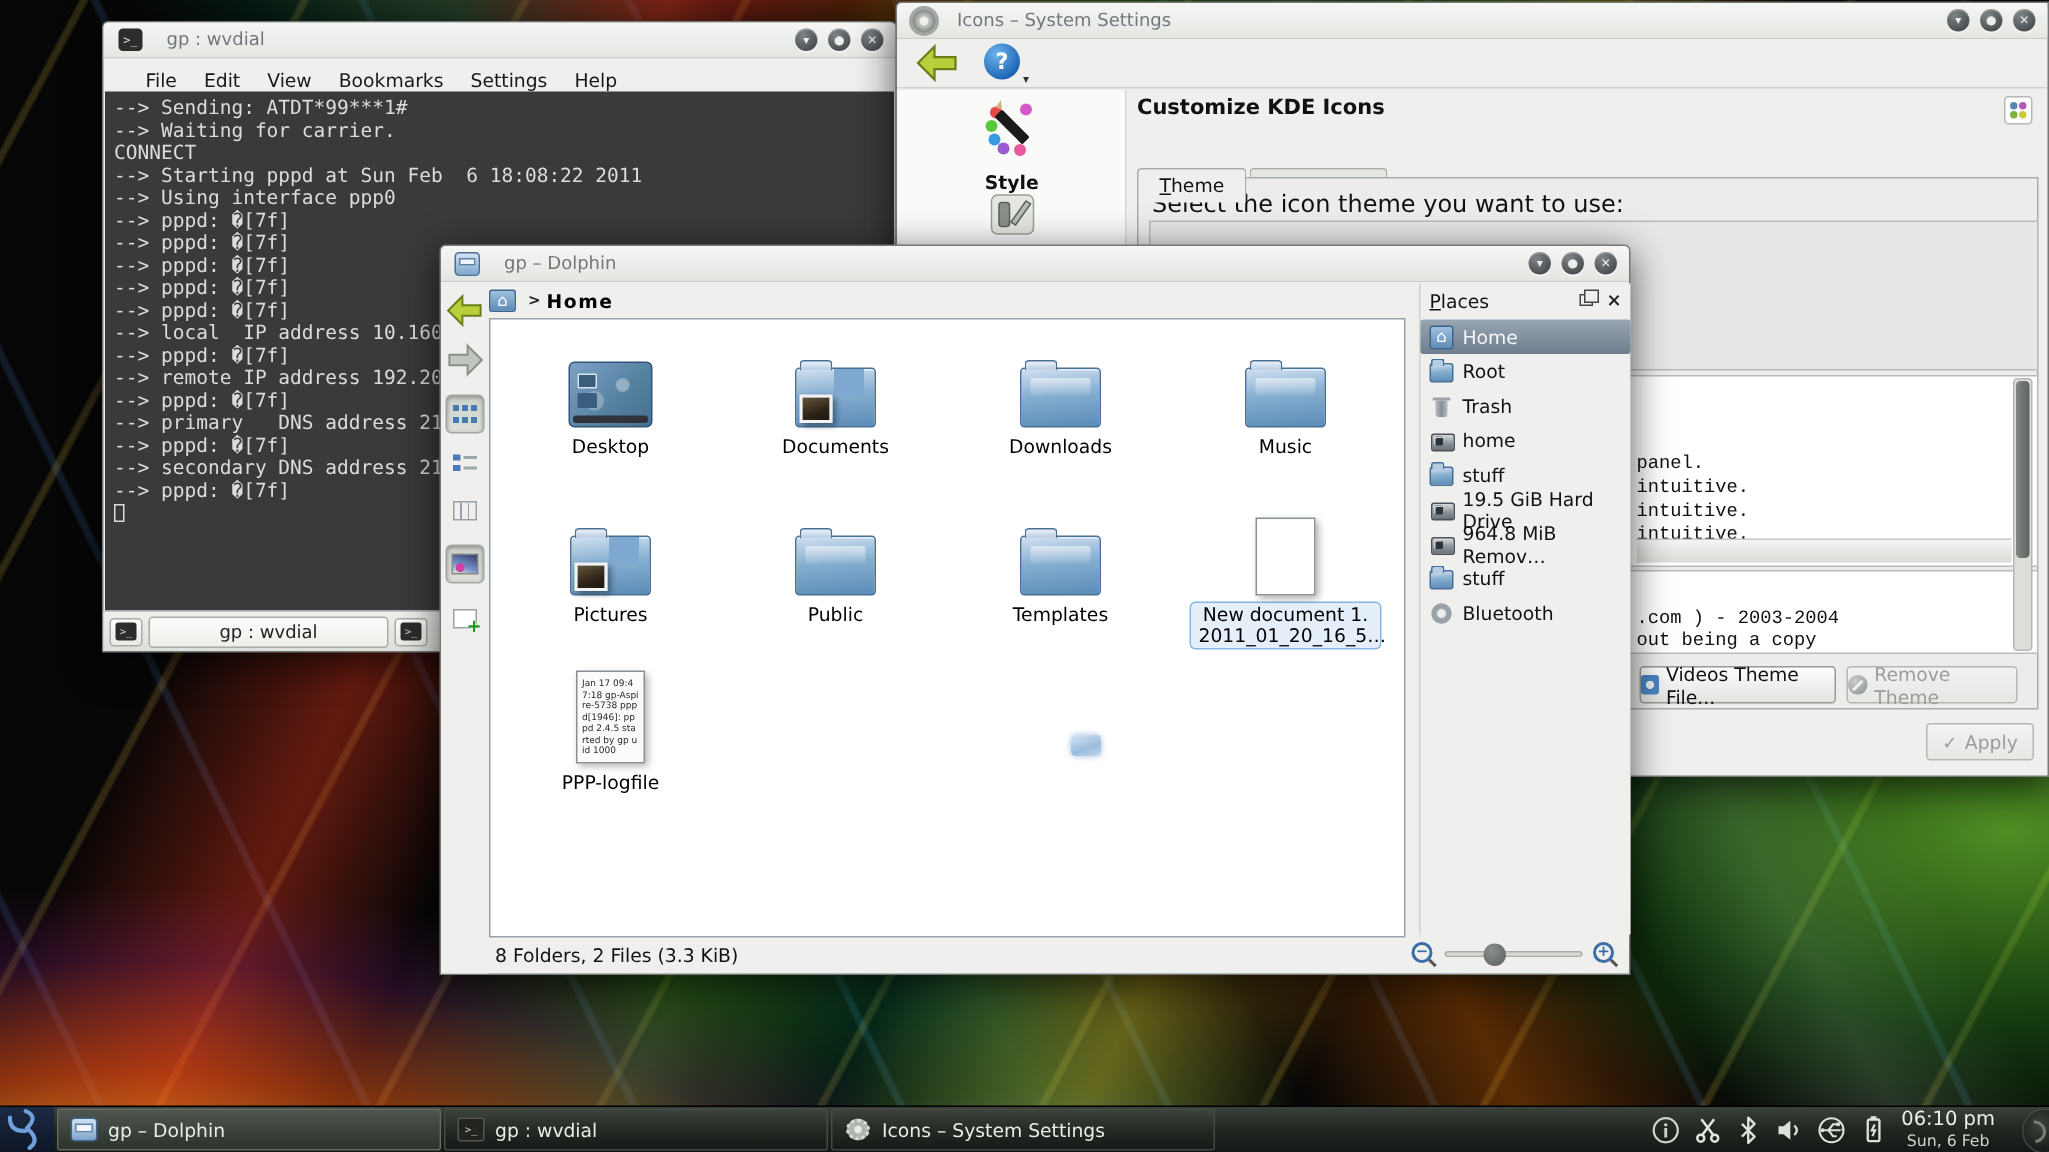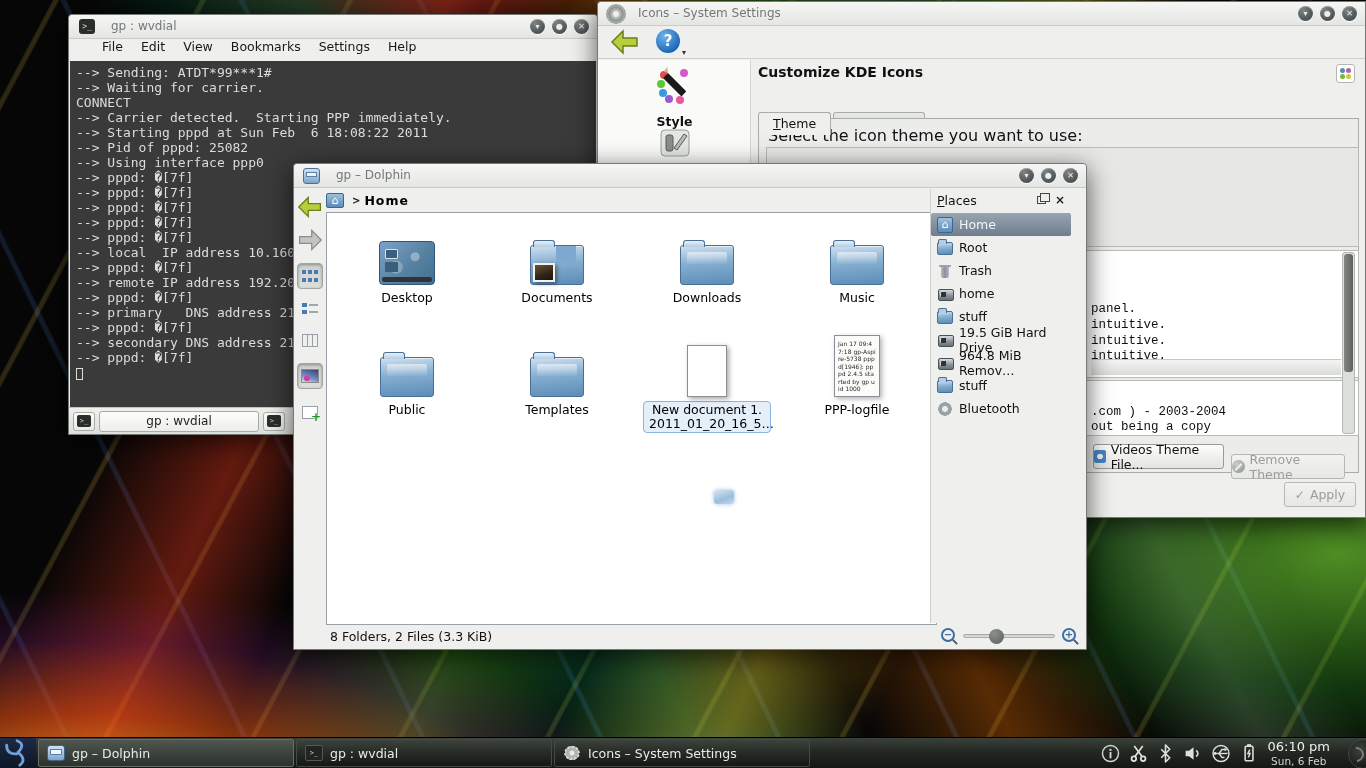--- a/index.html
+++ b/index.html
@@ -22,21 +22,21 @@
   .win { position:absolute; background:#eff0ee; border:1px solid #767a76; border-radius:4px 4px 0 0; box-shadow:0 6px 26px rgba(0,0,0,.65); }
   .titlebar { position:absolute; left:0; right:0; top:0; height:24px; background:linear-gradient(#f6f7f5,#e4e6e2); border-bottom:1px solid #c9ccc6; border-radius:4px 4px 0 0; }
   .wtitle { position:absolute; top:4px; font-size:12px; color:#72777a; }
   .wbtns { position:absolute; right:8px; top:4px; display:flex; gap:7px; }
   .wbtn { width:15px; height:15px; border-radius:50%; background:radial-gradient(circle at 35% 30%, #7e8386, #4c5154 70%); color:#eceeec; font-size:8px; line-height:15px; text-align:center; box-shadow:0 1px 1px rgba(255,255,255,.8), inset 0 1px 1px rgba(255,255,255,.35); }
 
   
   #terminal { left:68px; top:14px; width:530px; height:421px; }
   .t-appicon { position:absolute; left:10px; top:4px; width:16px; height:15px; background:#2a2d2a; border-radius:3px; color:#cfd4cf; font-size:8px; line-height:15px; text-align:center; font-family:"DejaVu Sans Mono",monospace; }
   #terminal .wtitle { left:42px; }
-  .t-menubar { position:absolute; left:0; right:0; top:24px; height:22px; display:flex; align-items:flex-start; padding-left:24px; }
+  .t-menubar { position:absolute; left:11px; right:0; top:24px; height:22px; display:flex; align-items:flex-end; padding-left:8px; }
   .t-menu { font-size:12.5px; color:#181818; padding:0 9px; }
   .t-screen { position:absolute; left:1px; right:1px; top:46px; bottom:27px; background:#3a3a3a; padding:4px 6px; overflow:hidden; }
   .t-line { font-family:"DejaVu Sans Mono",monospace; font-size:13px; line-height:15px; color:#dcdcdc; white-space:pre; }
   .t-cursor { display:inline-block; width:7px; height:12px; border:1px solid #dcdcdc; vertical-align:middle; }
   .t-tabbar { position:absolute; left:0; right:0; bottom:0; height:27px; background:linear-gradient(#eef0ec,#dde0da); border-top:1px solid #c2c5bf; display:flex; align-items:center; }
   .t-tabbtn { width:22px; height:19px; margin:0 4px; background:linear-gradient(#fdfdfc,#e8eae6); border:1px solid #a8aca6; border-radius:3px; display:flex; align-items:center; justify-content:center; }
   .t-mini { width:14px; height:12px; background:#2a2d2a; border-radius:2px; color:#cfd4cf; font-size:7px; line-height:12px; text-align:center; font-family:"DejaVu Sans Mono",monospace; }
   .t-tab { width:160px; height:21px; background:linear-gradient(#fcfdfb,#eceee9); border:1px solid #a8aca6; border-radius:3px; font-size:12px; color:#222; text-align:center; line-height:19px; }
 
   
@@ -109,21 +109,21 @@
   .fico.folder-docs::after, .fico.folder-pics::after { content:""; position:absolute; left:2px; bottom:2px; width:18px; height:15px; background:linear-gradient(160deg,#6a5638,#2f2römisch518 60%, #1c160c); background:linear-gradient(160deg,#6a5638,#2f2518 60%,#1c160c); border:2px solid #f2f2f2; box-shadow:22px -18px 0 -1px #7fa8d0, 2px 2px 4px rgba(0,0,0,.4); }
   .fico.folder-desktop { width:56px; height:44px; background:radial-gradient(circle at 65% 35%, rgba(255,255,255,.35) 4px, transparent 5px), radial-gradient(circle at 30% 60%, rgba(255,255,255,.25) 6px, transparent 7px), linear-gradient(135deg,#7ba2c8,#55809f 60%,#46708f); border:1px solid #2f5578; border-radius:4px; }
   .fico.folder-desktop::before { content:""; position:absolute; left:5px; top:7px; width:11px; height:8px; background:#3c5e7d; border:1px solid #d8e4ee; border-radius:1px; box-shadow:0 13px 0 0 #3c5e7d; }
   .fico.folder-desktop::after { content:""; position:absolute; left:2px; right:2px; bottom:2px; height:5px; background:#30343a; border-radius:2px; }
   .fico.file-blank { width:40px; height:52px; background:#fff; border:1px solid #8a8f94; box-shadow:2px 2px 5px rgba(0,0,0,.35); }
   .fico.file-text { width:46px; height:62px; background:#fbfbf9; border:1px solid #8a8f94; box-shadow:2px 2px 5px rgba(0,0,0,.3); overflow:hidden; }
   .fprev { display:none; }
   .file-text .fprev { display:block; font-size:6px; line-height:7.5px; color:#2a2a2a; padding:4px 3px; word-break:break-all; text-align:left; font-family:"DejaVu Sans",sans-serif; }
   .flabel { margin-top:4px; font-size:12.5px; color:#000; text-align:center; line-height:14px; max-width:128px; padding:1px 5px; border:1px solid transparent; }
   .flabel.selected { background:#e4effa; border:1px solid #86b6e2; border-radius:4px; }
-  .d-places { position:absolute; left:636px; top:25px; width:141px; bottom:26px; background:#eff0ee; border-left:1px solid #cfd2cc;text-decoration:underline; }
+  .d-places { position:absolute; left:652px; top:25px; width:141px; bottom:26px; background:#eff0ee; border-left:1px solid #cfd2cc;text-decoration:underline; }
   .p-head { position:absolute; left:0; right:0; top:0; height:22px; display:flex; align-items:center; padding:0 6px; }
   .p-title { font-size:12.5px; color:#111; flex:1; }
   .p-title::first-letter { text-decoration:underline; }
   .p-float { width:9px; height:8px; border:1px solid #444; position:relative; margin-right:9px; }
   .p-float::after { content:""; position:absolute; left:2px; top:-4px; width:8px; height:7px; border:1px solid #444; background:#eff0ee; }
   .p-close { font-size:12px; font-weight:bold; color:#222; line-height:10px; }
   .p-list { position:absolute; left:0; right:0; top:24px; }
   .place { height:23px; display:flex; align-items:center; gap:6px; padding:0 4px 0 6px; font-size:12.5px; color:#111; }
   .place.selected { background:linear-gradient(#98a5b2,#6e7e8e); color:#f4f6f8; border-radius:2px; }
   .pi { width:16px; height:16px; position:relative; flex:none; }
@@ -191,23 +191,21 @@
         <div class="t-menu">Bookmarks</div>
         <div class="t-menu">Settings</div>
         <div class="t-menu">Help</div>
       </div>
     <div class="t-screen">
       <div>
 
       <div class="t-line">--&gt; Sending: ATDT*99***1#</div>
           <div class="t-line">--&gt; Waiting for carrier.</div>
           <div class="t-line">CONNECT</div>
-          <div class="t-line">--&gt; Carrier detected.  Starting PPP immediately.</div>
           <div class="t-line">--&gt; Starting pppd at Sun Feb  6 18:08:22 2011</div>
-          <div class="t-line">--&gt; Pid of pppd: 25082</div>
           <div class="t-line">--&gt; Using interface ppp0</div>
           <div class="t-line">--&gt; pppd: �[7f]</div>
           <div class="t-line">--&gt; pppd: �[7f]</div>
           <div class="t-line">--&gt; pppd: �[7f]</div>
           <div class="t-line">--&gt; pppd: �[7f]</div>
           <div class="t-line">--&gt; pppd: �[7f]</div>
           <div class="t-line">--&gt; local  IP address 10.160.35.</div>
           <div class="t-line">--&gt; pppd: �[7f]</div>
           <div class="t-line">--&gt; remote IP address 192.200.1.</div>
           <div class="t-line">--&gt; pppd: �[7f]</div>
@@ -300,21 +298,21 @@
     <div class="ss-frag" style="left: 493px; top: 403px;">.com ) - 2003-2004</div>
         <div class="ss-frag" style="left: 493px; top: 418px;">out being a copy</div>
       </div>
     <div class="ss-scroll">
         <div class="ss-thumb"></div>
       </div>
     <div class="btn" style="left:495px; top:442px; width:131px;">
       <span class="b-ico b-install"></span>
       <span>Videos Theme File...</span>
     </div>
-    <div class="btn disabled" style="left:633px; top:452px; width:114px;">
+    <div class="btn disabled" style="left:633px; top:442px; width:114px;">
       <span class="b-ico b-remove"></span>
       <span>Remove Theme</span>
     </div>
     <div class="btn disabled" style="left:686px; top:480px; width:72px;">
       <span class="b-apply">✓</span>
       <span>Apply</span>
     </div>
   </div>
 
   <div class="win" id="dolphin">
@@ -387,20 +385,29 @@
             <div>Downloads</div>
             <div></div>
           </div>
       </div>
         <div class="ditem">
         <div class="icon48">
             <div class="fico folder"></div>
           </div>
         <div class="flabel">
             <div>Music</div>
+            <div></div>
+          </div>
+      </div>
+        <div class="ditem">
+        <div class="icon48">
+            <div class="fico folder-pics"></div>
+          </div>
+        <div class="flabel">
+            <div>Pictures</div>
             <div></div>
           </div>
       </div>
         <div class="ditem">
         <div class="icon48">
             <div class="fico folder"></div>
           </div>
         <div class="flabel">
             <div>Public</div>
             <div></div>

